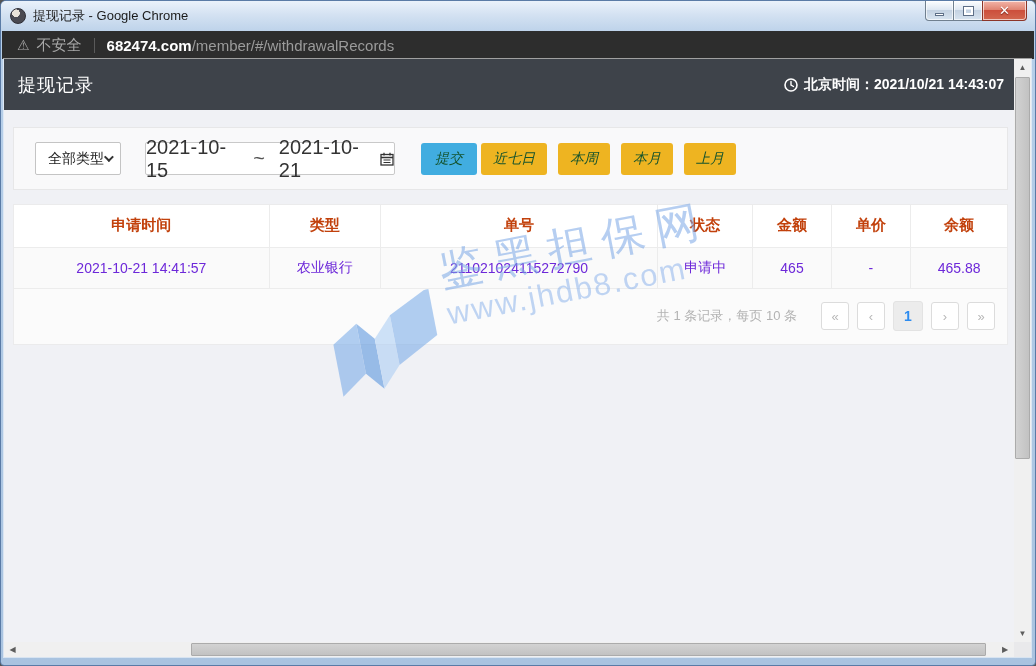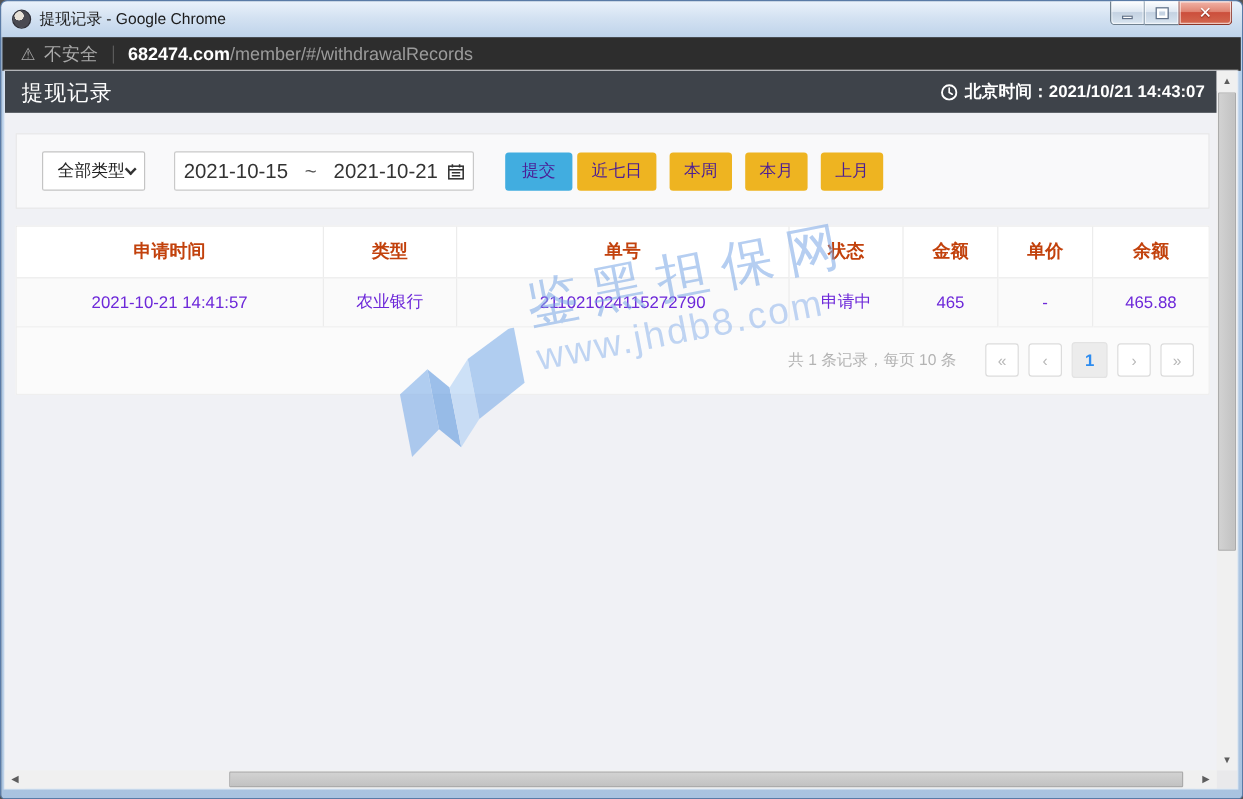--- a/index.html
+++ b/index.html
@@ -55,21 +55,21 @@
   .addr-path{ color:#9b9b9b; }
 
   
   .viewport{
     position:absolute; top:58px; left:3px; width:1027px; height:598px;
     background:#f0f1f5; box-shadow:0 0 0 1px rgba(255,255,255,.55);
   }
   .content{ position:absolute; top:0; left:0; width:1010px; height:583px; overflow:hidden; }
 
   .page-header{
-    height:35px; background:#3e434a; color:#fff;
+    height:51px; background:#3e434a; color:#fff;
     display:flex; align-items:center; justify-content:space-between;
     padding:0 10px 0 14px;
   }
   .page-title{ font-size:18px; letter-spacing:1px; }
   .page-time{ display:flex; align-items:center; font-size:14px; font-weight:bold; }
   .clock-icon{ margin-right:6px; display:inline-flex; }
 
   .page-body{ position:relative; height:538px; background:#f0f1f5; }
 
   
@@ -82,27 +82,27 @@
     display:flex; align-items:center; justify-content:space-between;
     padding:0 9px 0 12px; font-size:14px; color:#222; cursor:pointer;
   }
   .caret-down{
     width:7px; height:7px; border-right:2px solid #333; border-bottom:2px solid #333;
     transform:rotate(45deg) translateY(-2px);
   }
   .date-range{
     width:250px; height:33px; background:#fff; border:1px solid #c9c9c9; border-radius:2px;
     margin-left:24px; display:flex; align-items:center; justify-content:center;
-    font-size:17px; color:#333; cursor:text;
+    font-size:20px; color:#333; cursor:text;
   }
   .date-sep{ margin:0 14px; color:#555; }
   .cal-icon{ margin-left:8px; display:inline-flex; }
   .btn{
-    height:32px; border:none; border-radius:3px; color:#4c1d95; font-size:14px;
-    padding:0 12px; cursor:pointer; font-family:inherit;
+    height:32px; border:none; border-radius:3px; color:#14532d; font-size:14px;
+    padding:0 12px; cursor:pointer; font-family:inherit;font-style:italic;
   }
   .btn-submit{ background:#41ade0; margin-left:26px; padding:0 14px; }
   .btn-quick{ background:#eeb421; }
   .btn-quick.q0{ margin-left:4px; }
   .btn-quick.q1,.btn-quick.q2,.btn-quick.q3{ margin-left:11px; }
 
   
   .table-panel{ margin:14px 6px 0 9px; background:#fff; border:1px solid #ebebec; }
   table{ width:100%; border-collapse:collapse; table-layout:fixed; }
   th{

